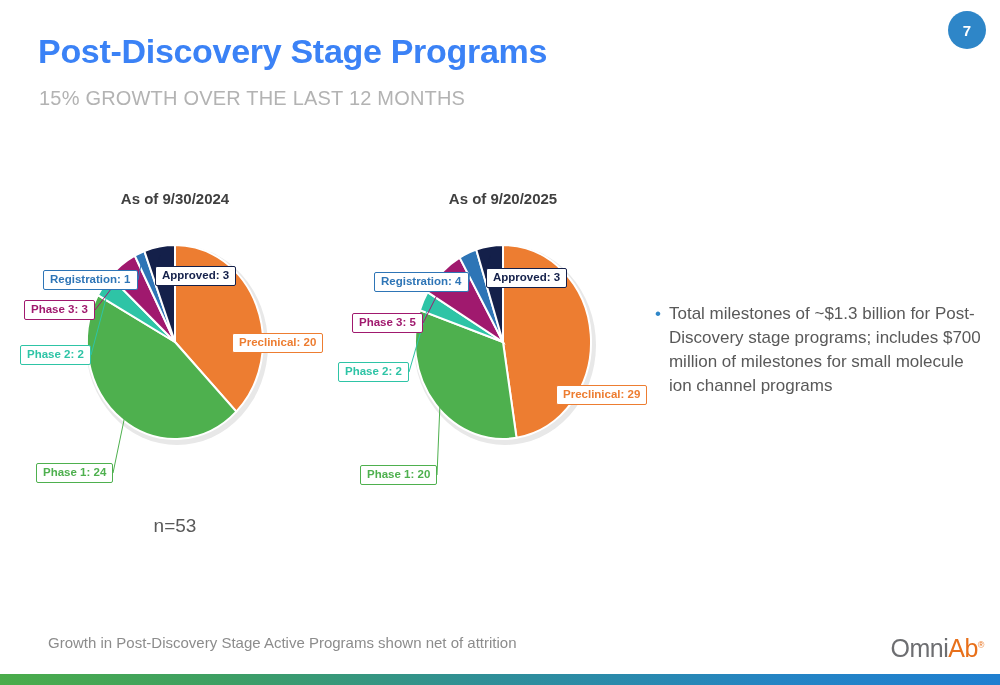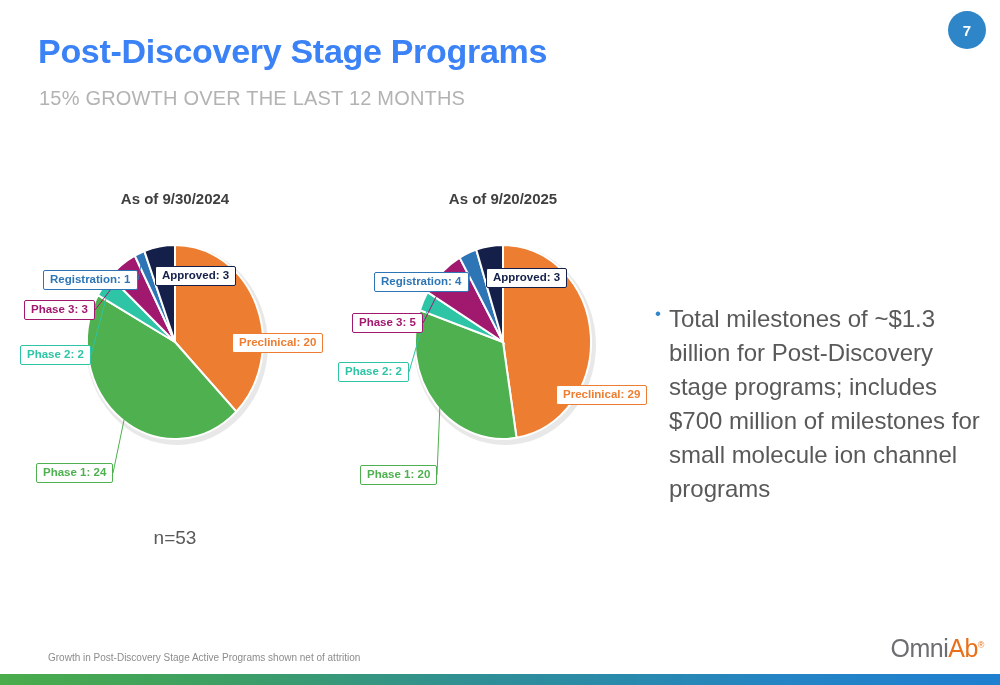--- a/index.html
+++ b/index.html
@@ -78,21 +78,21 @@
   }
   .pie-svg {
     position: absolute;
     left: 0;
     top: 0;
   }
   .chart-n {
     text-align: center;
     font-size: 19px;
     color: #595959;
-    margin-top: 12px;
+    margin-top: 0;
   }
 
   
   .callout {
     position: absolute;
     background: #ffffff;
     border: 1.6px solid #888;
     border-radius: 2px;
     padding: 2px 6px 3px 6px;
     font-size: 11.5px;
@@ -114,31 +114,31 @@
     align-items: flex-start;
   }
   .bullet-dot {
     color: #2e86c8;
     font-size: 17px;
     line-height: 1.42;
     margin-right: 8px;
     flex: 0 0 auto;
   }
   .bullet-text {
-    font-size: 24px;
+    font-size: 17px;
     color: #595959;
     line-height: 1.42;
   }
 
   
   #footnote {
     position: absolute;
     left: 48px;
-    bottom: 22px;
-    font-size: 10px;
+    bottom: 34px;
+    font-size: 15px;
     color: #8c8c8c;
   }
   #logo {
     position: absolute;
     right: 16px;
     bottom: 22px;
     font-size: 25px;
     letter-spacing: -0.5px;
     white-space: nowrap;
   }

